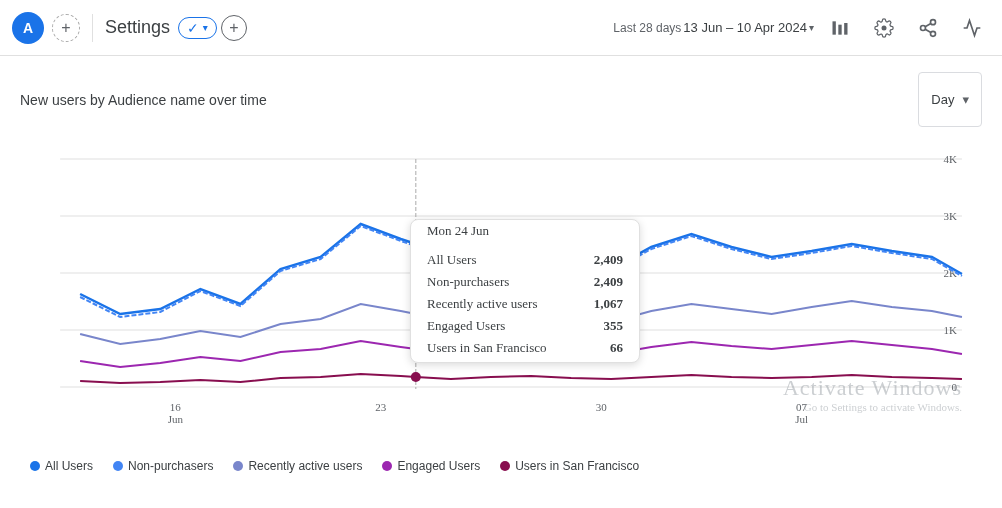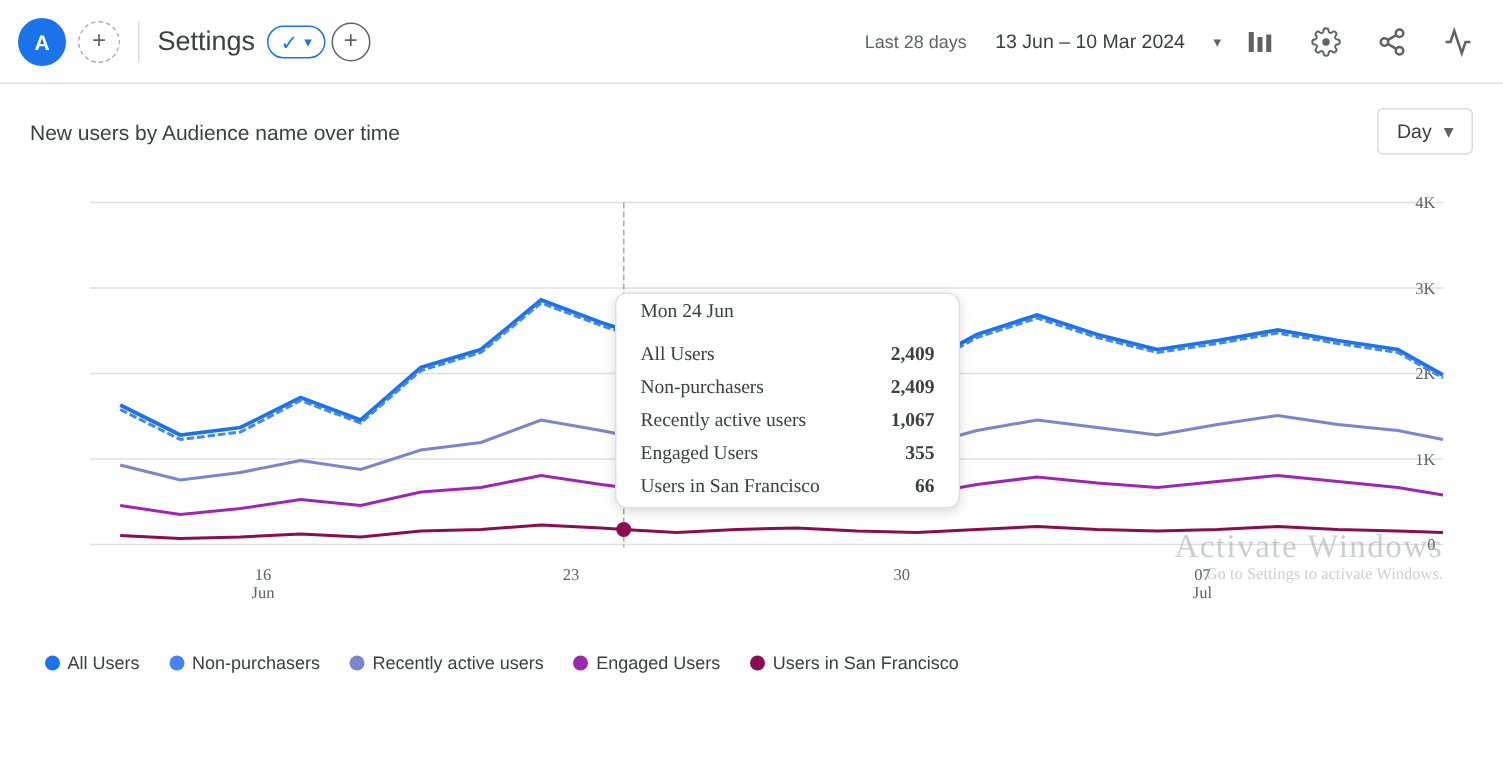--- a/index.html
+++ b/index.html
@@ -10,31 +10,31 @@
     .avatar { width: 32px; height: 32px; border-radius: 50%; background: #1a73e8; color: #fff; display: flex; align-items: center; justify-content: center; font-size: 14px; font-weight: 600; flex-shrink: 0; }
     .add-btn { width: 28px; height: 28px; border-radius: 50%; border: 1px dashed #aaa; display: flex; align-items: center; justify-content: center; cursor: pointer; color: #5f6368; font-size: 16px; }
     .separator { width: 1px; height: 28px; background: #e0e0e0; margin: 0 4px; }
     .page-title { font-size: 18px; color: #3c4043; font-weight: 400; }
     .title-actions { display: flex; align-items: center; gap: 4px; }
     .check-badge { display: flex; align-items: center; border: 1px solid #1a73e8; border-radius: 12px; padding: 2px 8px; gap: 4px; color: #1a73e8; font-size: 12px; cursor: pointer; }
     .check-icon { color: #1a73e8; font-size: 14px; }
     .chevron-sm { font-size: 10px; color: #1a73e8; }
     .plus-circle { width: 26px; height: 26px; border-radius: 50%; border: 1px solid #5f6368; display: flex; align-items: center; justify-content: center; color: #5f6368; font-size: 16px; cursor: pointer; }
     .spacer { flex: 1; }
-    .date-range { display: flex; align-items: center; gap: 19px; cursor: pointer; }
+    .date-range { display: flex; align-items: center; gap: 2px; cursor: pointer; }
     .date-label { color: #5f6368; font-size: 12px; }
     .date-value { font-size: 13px; color: #3c4043; font-weight: 500; }
     .date-chevron { color: #5f6368; font-size: 10px; }
     .icon-btn { width: 36px; height: 36px; border-radius: 50%; display: flex; align-items: center; justify-content: center; cursor: pointer; color: #5f6368; font-size: 18px; }
     
     
     .main { padding: 16px 20px; }
     .chart-header { display: flex; align-items: center; justify-content: space-between; margin-bottom: 12px; }
     .chart-title { font-size: 14px; color: #3c4043; }
-    .day-dropdown { display: flex; align-items: center; border: 1px solid #dadce0; border-radius: 4px; padding: 7px 12px; gap: 8px; cursor: pointer; font-size: 13px; }
+    .day-dropdown { display: flex; align-items: center; border: 1px solid #dadce0; border-radius: 4px; padding: 19px 12px; gap: 8px; cursor: pointer; font-size: 13px; }
     .day-chevron { color: #5f6368; }
     .chart-svg { width: 100%; height: 100%; }
     
     
     .tooltip { position: absolute; background: #fff; border: 1px solid #e0e0e0; border-radius: 8px; padding: 3px 16px; box-shadow: 0 2px 8px rgba(0,0,0,0.15); min-width: 230px; top: 80px; left: 390px; z-index: 10; }
     .tooltip-date { font-size: 13px; color: #3c4043; margin-bottom: 10px; font-weight: 400; }
     .tooltip-row { display: flex; justify-content: space-between; padding: 3px 0; font-size: 13px; }
     .tooltip-label { color: #3c4043; }
     .tooltip-value { font-weight: 700; color: #3c4043; }
     
@@ -61,21 +61,21 @@
   <div class="title-actions">
     <div class="check-badge">
       <span class="check-icon">✓</span>
       <span class="chevron-sm">▾</span>
     </div>
     <div class="plus-circle">+</div>
   </div>
   <div class="spacer"></div>
   <div class="date-range">
     <span class="date-label">Last 28 days</span>
-    <span class="date-value">13 Jun – 10 Mar 2024</span>
+    <span class="date-value">13 Jun – 10 Apr 2024</span>
     <span class="date-chevron">▾</span>
   </div>
   <div class="icon-btn">
     <svg width="20" height="20" viewBox="0 0 24 24" fill="#5f6368">
         <rect x="3" y="4" width="4" height="16"></rect>
         <rect x="10" y="8" width="4" height="12"></rect>
         <rect x="17" y="6" width="4" height="14"></rect>
       </svg>
   </div>
   <div class="icon-btn">

